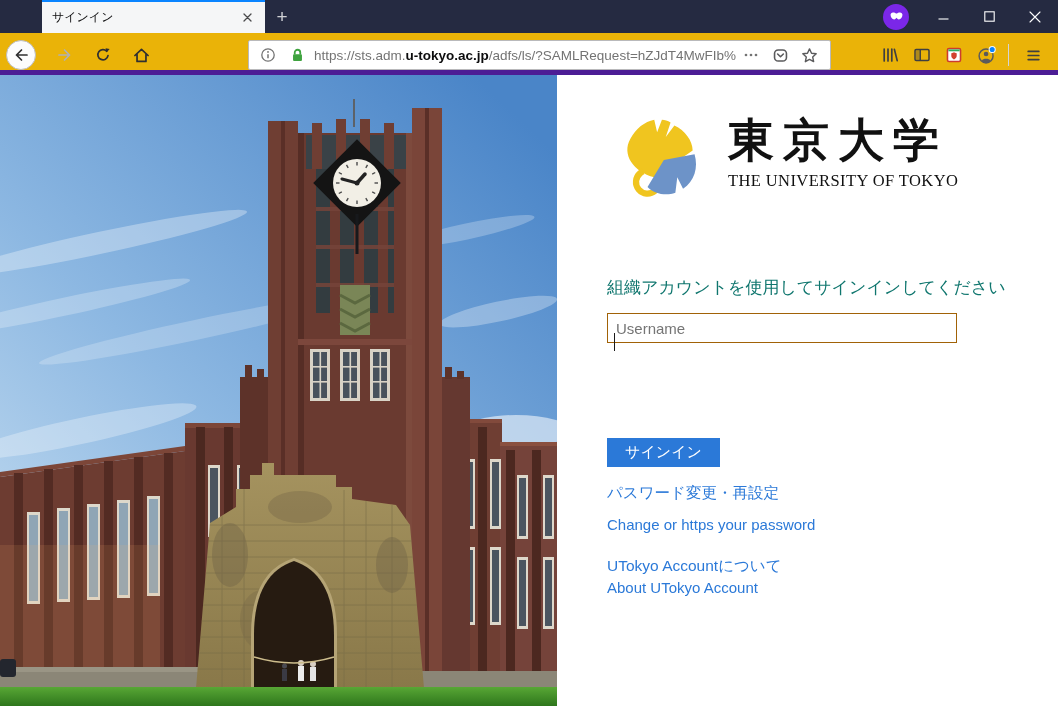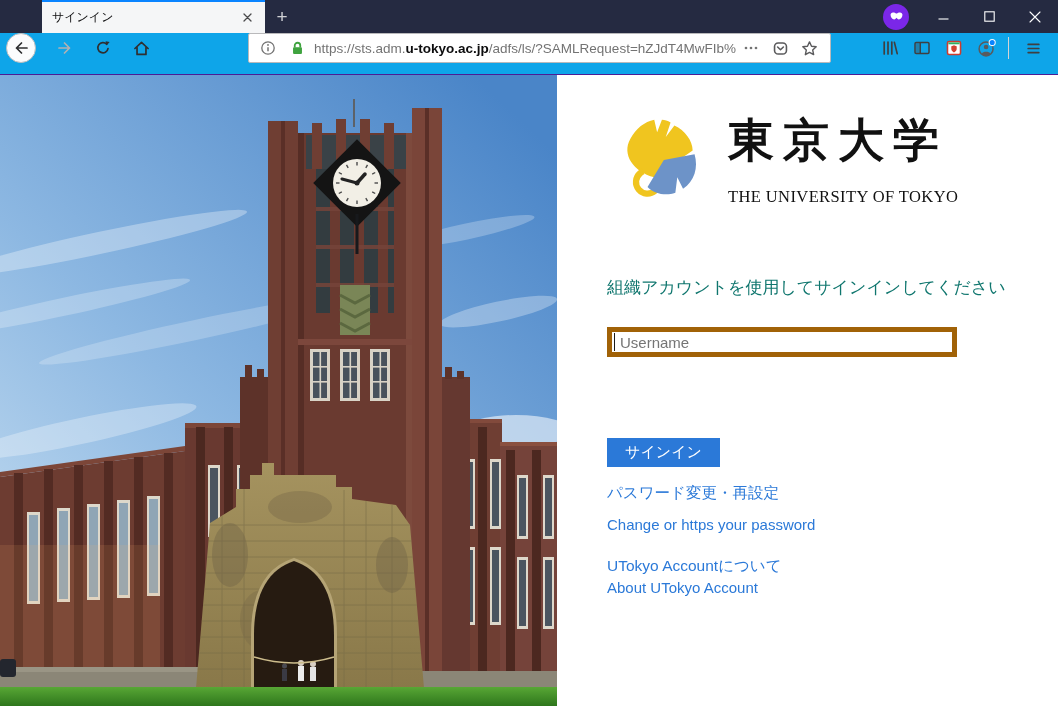--- a/index.html
+++ b/index.html
@@ -12,21 +12,21 @@
   .tab-left-space { width:42px; }
   .tab { width:223px; background:#f5f6f7; border-top:2px solid #0a84ff; display:flex; align-items:center; padding:0 8px 0 10px; }
   .tab-title { flex:1; font-size:12px; color:#0c0c0d; white-space:nowrap; overflow:hidden; }
   .tab-close { width:20px; height:20px; display:flex; align-items:center; justify-content:center; border-radius:2px; cursor:pointer; }
   .newtab { width:34px; display:flex; align-items:center; justify-content:center; color:#cfd0d4; font-size:19px; font-weight:300; cursor:pointer; }
   .titlebar-drag { flex:1; }
   .private-badge { align-self:center; width:26px; height:26px; border-radius:50%; background:#7b27e8; display:flex; align-items:center; justify-content:center; margin-right:11px; }
   .winbtn { width:46px; display:flex; align-items:center; justify-content:center; cursor:pointer; }
 
   
-  .navbar { height:42px; background:#0ea5e9; display:flex; align-items:flex-start; padding:0 10px 0 6px; border-bottom:1px solid #4c1d95; }
+  .navbar { height:42px; background:#eab308; display:flex; align-items:flex-end; padding:0 10px 0 6px; border-bottom:5px solid #4c1d95; }
   .navbtn { width:30px; height:30px; display:flex; align-items:center; justify-content:center; border-radius:50%; cursor:pointer; }
   .back-circle { border:1px solid #bdbdbf; background:#fcfcfd; margin-right:6px; }
   .navbtn + .navbtn { margin-left:8px; }
   .urlbar { margin-left:92px; width:583px; height:30px; background:#fff; border:1px solid #b9b9bb; border-radius:2px; display:flex; align-items:center; padding:0 10px 0 8px; }
   .urlbar .sep-gap { width:7px; }
   .url-text { flex:1; font-size:13.5px; margin-left:6px; white-space:nowrap; overflow:hidden; color:#737373; }
   .url-text .domain { color:#0c0c0d; font-weight:700; }
   .url-text .path { color:#737373; }
   .urlicon { display:flex; align-items:center; justify-content:center; width:22px; height:22px; cursor:pointer; }
   .tool-group { margin-left:auto; display:flex; align-items:center; }
@@ -36,27 +36,27 @@
   
   .content { display:flex; height:631px;justify-content:space-between; }
   .photo { width:557px; height:631px; flex:none; }
   .photo svg { display:block; width:100%; height:100%; }
   .panel { position:relative; flex:1; background:#ffffff; }
 
   .logo { position:absolute; left:55px; top:37px; display:flex; align-items:flex-start; }
   .ginkgo { width:96px; height:96px; flex:none; }
   .logo-text { margin-left:20px; padding-top:4px; }
   .logo-kanji { font-family:"Liberation Serif", serif; font-weight:700; font-size:46px; line-height:1.1; letter-spacing:9px; color:#111; white-space:nowrap; }
-  .logo-en { font-family:"Liberation Serif", serif; font-size:16.5px; letter-spacing:0.4px; color:#111; margin-top:20px; white-space:nowrap; }
+  .logo-en { font-family:"Liberation Serif", serif; font-size:16.5px; letter-spacing:0.4px; color:#111; margin-top:4px; white-space:nowrap; }
 
   .heading { position:absolute; left:50px; top:201px; font-size:17px; color:#0f766e; white-space:nowrap; }
 
   .field { position:absolute; left:50px; width:350px; height:30px; font-size:15px; padding:0 8px; outline:none; background:#fff; font-family:"Liberation Sans", sans-serif; }
   .field::placeholder { color:#757575; opacity:1; }
-  #username { top:252px; border:5px solid #a16207; }
+  #username { top:238px; border:1px solid #a16207; }
   #password { top:289px; border:1px solid #b3b3b3; }
   #password::placeholder { color:#9b9b9b; }
   .caret { position:absolute; left:57px; top:258px; width:1px; height:18px; background:#1a1a1a; }
 
   .signin { position:absolute; left:50px; top:363px; width:113px; height:29px; background:#2b79d8; color:#fff; border:none; font-size:15px; font-family:"Liberation Sans", sans-serif; cursor:pointer; }
 
   .plink { position:absolute; left:50px; color:#2b79d8; text-decoration:none; cursor:pointer; white-space:nowrap; }
   #link1 { top:408px; font-size:15.5px; }
   #link2 { top:441px; font-size:15px; }
   #link3 { top:481px; font-size:15.5px; }

